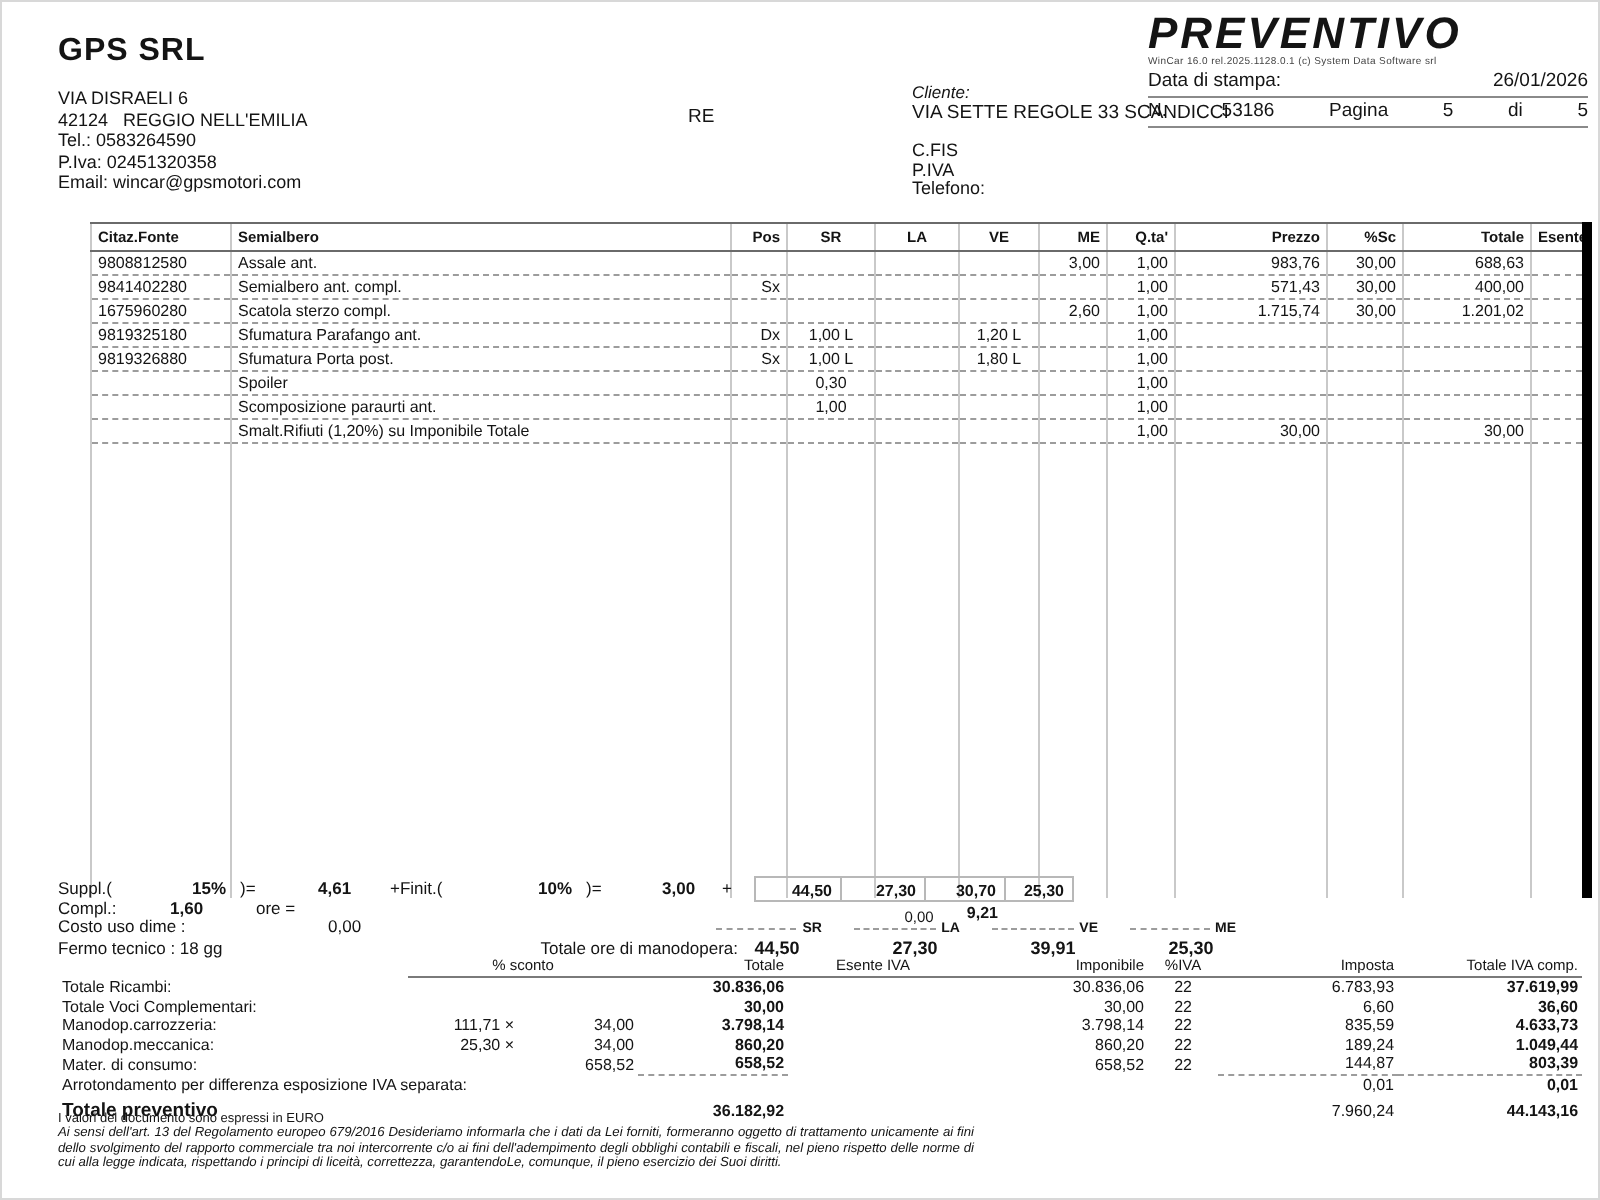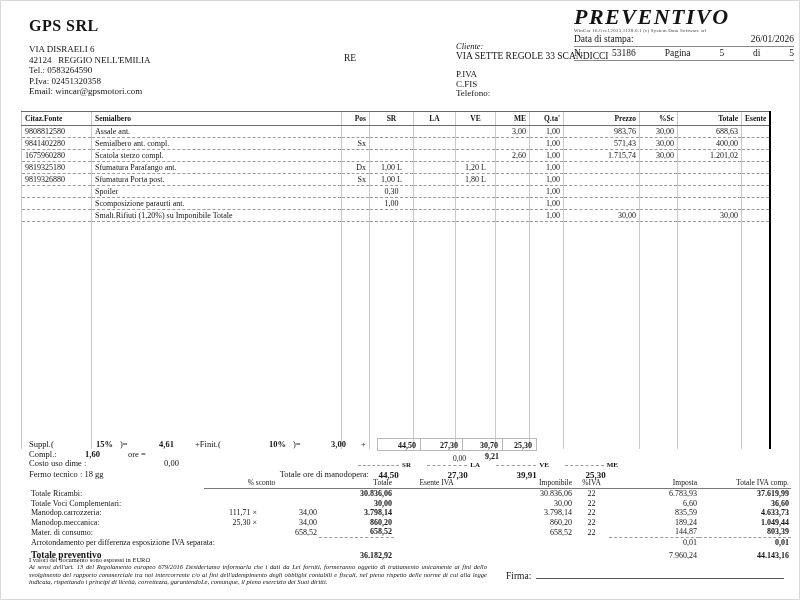--- a/index.html
+++ b/index.html
@@ -1,17 +1,17 @@
 <!DOCTYPE html>
 <html><head>
 <meta charset="utf-8">
 <style>
   html,body{margin:0;padding:0;background:#fff;}
   .page{position:relative;width:800px;height:600px;background:#ffffff;
-        font-family:Liberation Serif, serif;color:#141414;overflow:hidden;
+        font-family:Liberation Sans, sans-serif;color:#141414;overflow:hidden;
         border:1px solid #d8d8d8;box-sizing:border-box;}
 
   
   .company{position:absolute;left:28px;top:16px;}
   .company-name{font-size:16px;font-weight:bold;letter-spacing:.5px;margin:0;}
   .company-addr{margin-top:9px;font-size:9px;line-height:10.5px;white-space:pre;}
 
   .re-code{position:absolute;left:343px;top:52px;font-size:9.5px;}
 
   .docblock{position:absolute;left:573px;top:5px;width:220px;}
@@ -21,22 +21,22 @@
            border-bottom:1px solid #8a8a8a;padding:1px 0 2px 0;}
   .doc-row span{white-space:nowrap;}
 
   .clientblock{position:absolute;left:455px;top:40px;width:300px;}
   .client-label{font-style:italic;font-size:8.5px;}
   .client-name{font-weight:bold;font-size:10px;margin-top:1px;}
   .client-addr{font-size:9.5px;}
   .client-meta{margin-top:9px;font-size:9px;line-height:9.5px;}
 
   
-  table.items{position:absolute;left:20px;top:110px;width:748px;border-collapse:collapse;
-              table-layout:fixed;border-right:2px solid #000000;}
+  table.items{position:absolute;left:44px;top:110px;width:748px;border-collapse:collapse;
+              table-layout:fixed;border-right:5px solid #000000;}
   table.items th{font-size:7.5px;font-weight:bold;padding:2px 3px;height:9px;
                  border-top:1px solid #6a6a6a;border-bottom:1px solid #6a6a6a;
                  border-left:1px solid #c9c9c9;overflow:hidden;white-space:nowrap;}
   table.items td{font-size:8px;padding:1px 3px;height:9px;border-bottom:1px dashed #9c9c9c;
                  border-left:1px solid #c9c9c9;overflow:hidden;white-space:nowrap;}
   table.items tr.filler td{height:225px;border-bottom:none;}
   table.items th:nth-child(1),table.items td:nth-child(1){text-align:left;}
   table.items th:nth-child(2),table.items td:nth-child(2){text-align:left;}
   table.items th:nth-child(3),table.items td:nth-child(3){text-align:right;}
   table.items th:nth-child(4),table.items td:nth-child(4){text-align:center;}
@@ -122,22 +122,22 @@
       <span>5</span>
       <span>di</span>
       <span>5</span>
     </div>
   </div>
 
   <div class="clientblock">
     <div class="client-label">Cliente:</div>
     <div class="client-addr">VIA SETTE REGOLE 33 SCANDICCI</div>
     <div class="client-meta">
+      <div>C.FIS</div>
       <div>P.IVA</div>
-      <div>C.FIS</div>
       <div>Telefono:</div>
     </div>
   </div>
 
   <table class="items">
     <colgroup>
       <col style="width:70px">
         <col style="width:250px">
         <col style="width:28px">
         <col style="width:44px">
@@ -461,18 +461,14 @@
           <td class="c-imponibile"></td>
           <td class="c-iva"></td>
           <td class="c-imposta">7.960,24</td>
           <td class="c-totiva">44.143,16</td>
         </tr>
       </tbody>
   </table>
 
   <div class="note">I valori del documento sono espressi in EURO</div>
   <div class="legal">Ai sensi dell'art. 13 del Regolamento europeo 679/2016  Desideriamo informarla che i dati da Lei forniti, formeranno oggetto di trattamento unicamente ai fini dello svolgimento del rapporto commerciale tra noi intercorrente c/o ai fini dell'adempimento degli obblighi contabili e fiscali, nel pieno rispetto delle norme di cui alla legge indicata, rispettando i principi di liceità, correttezza, garantendoLe, comunque, il pieno esercizio dei Suoi diritti.</div>
-  <div class="firma">
-    <span>Firma:</span>
-    <span class="firma-line"></span>
-  </div>
 
 </div>
 
 </body></html>

